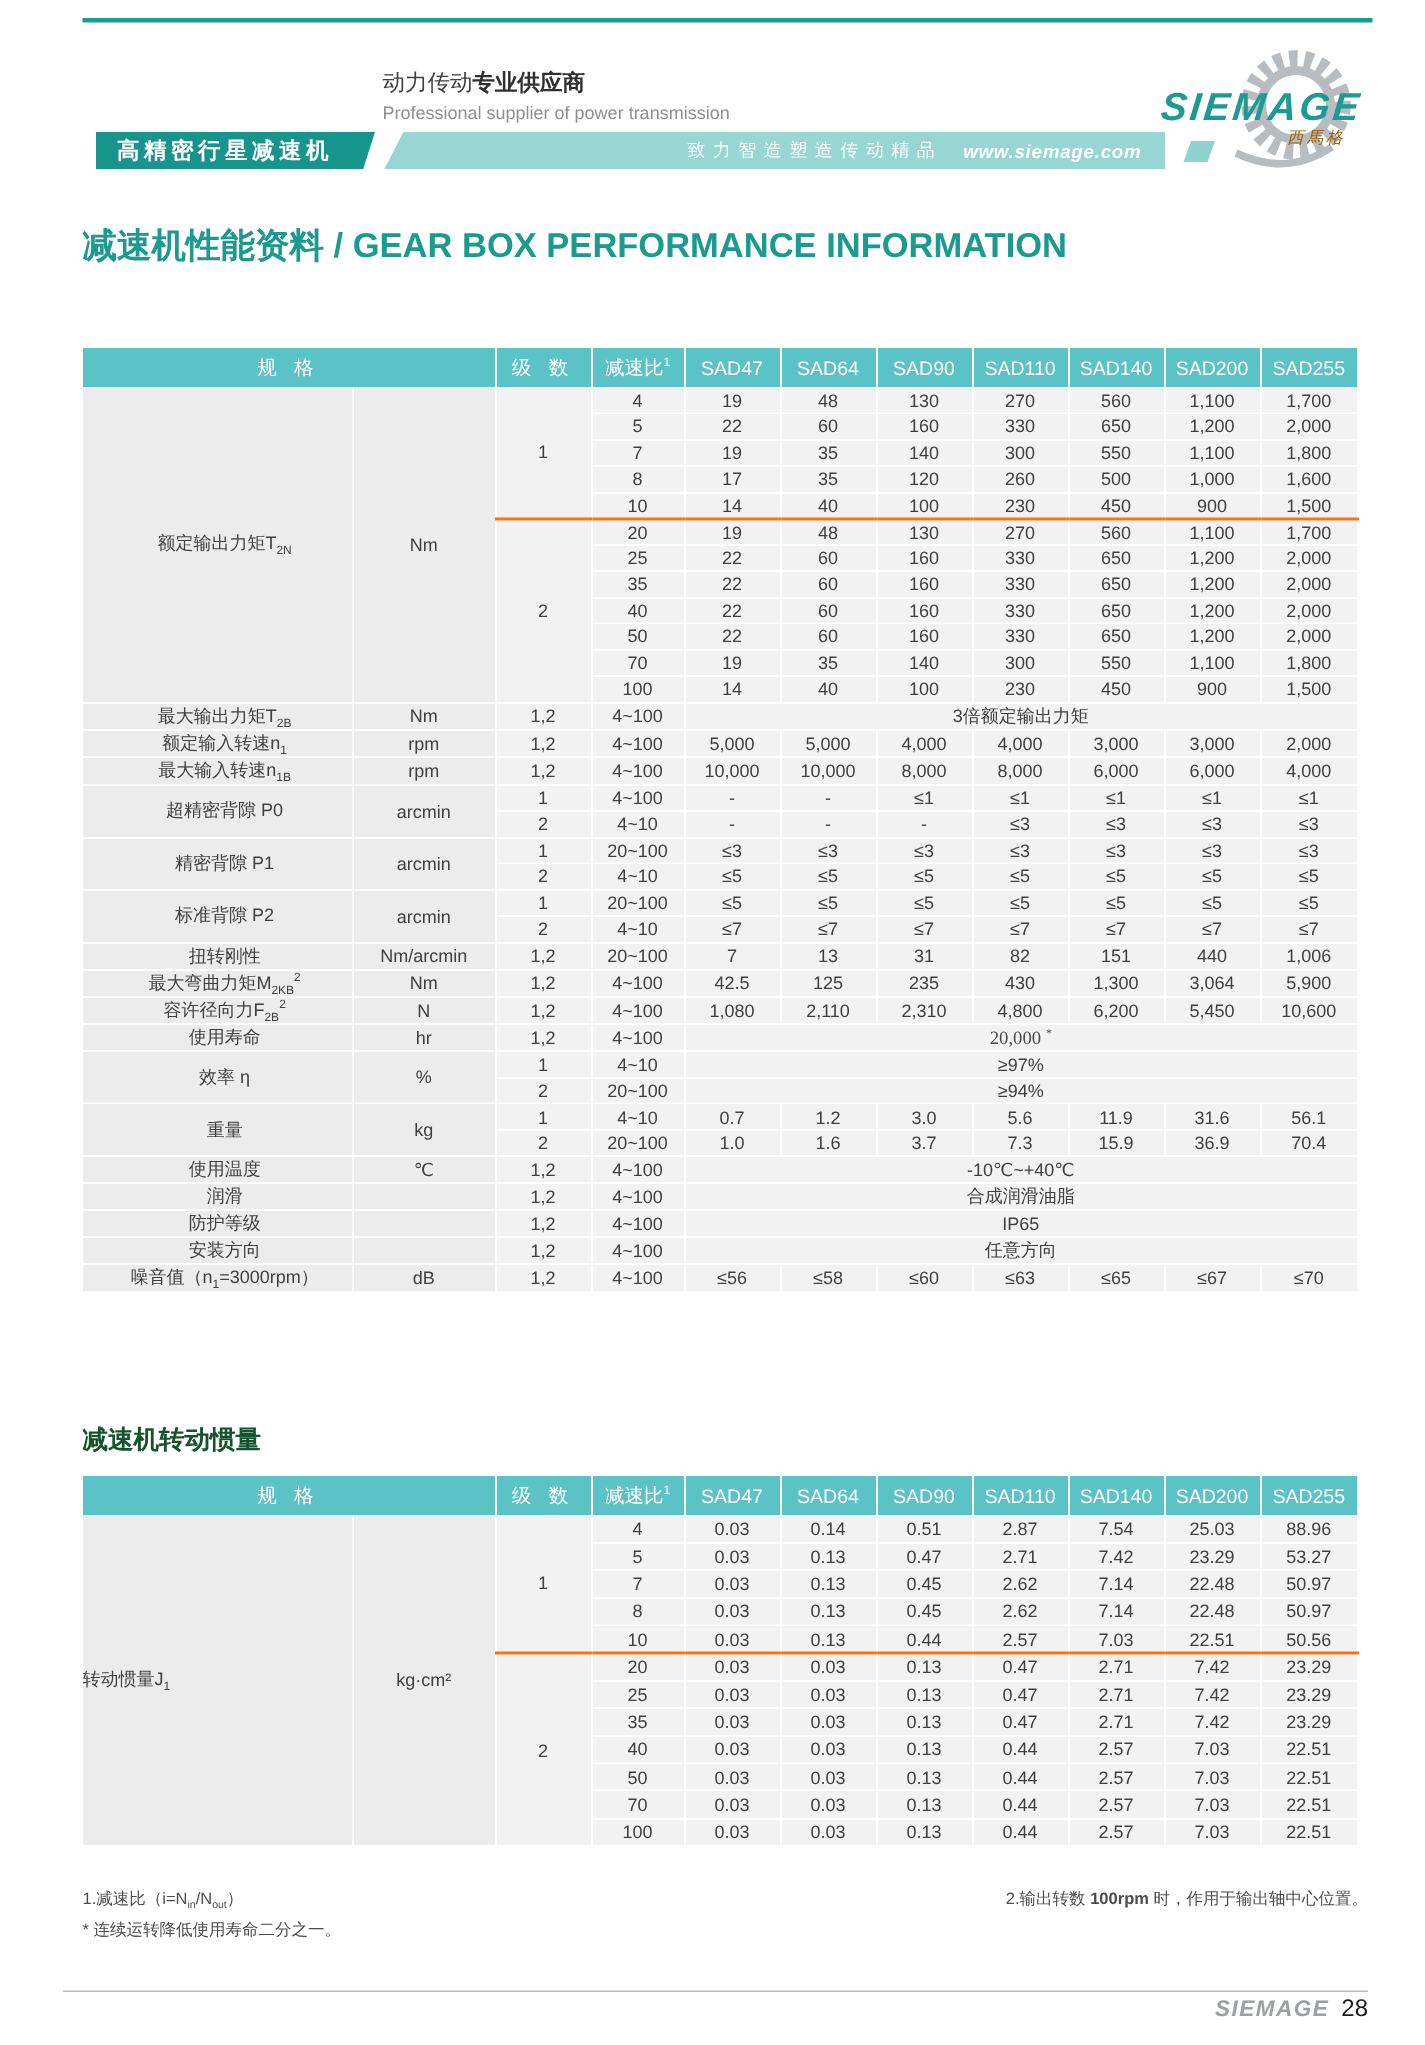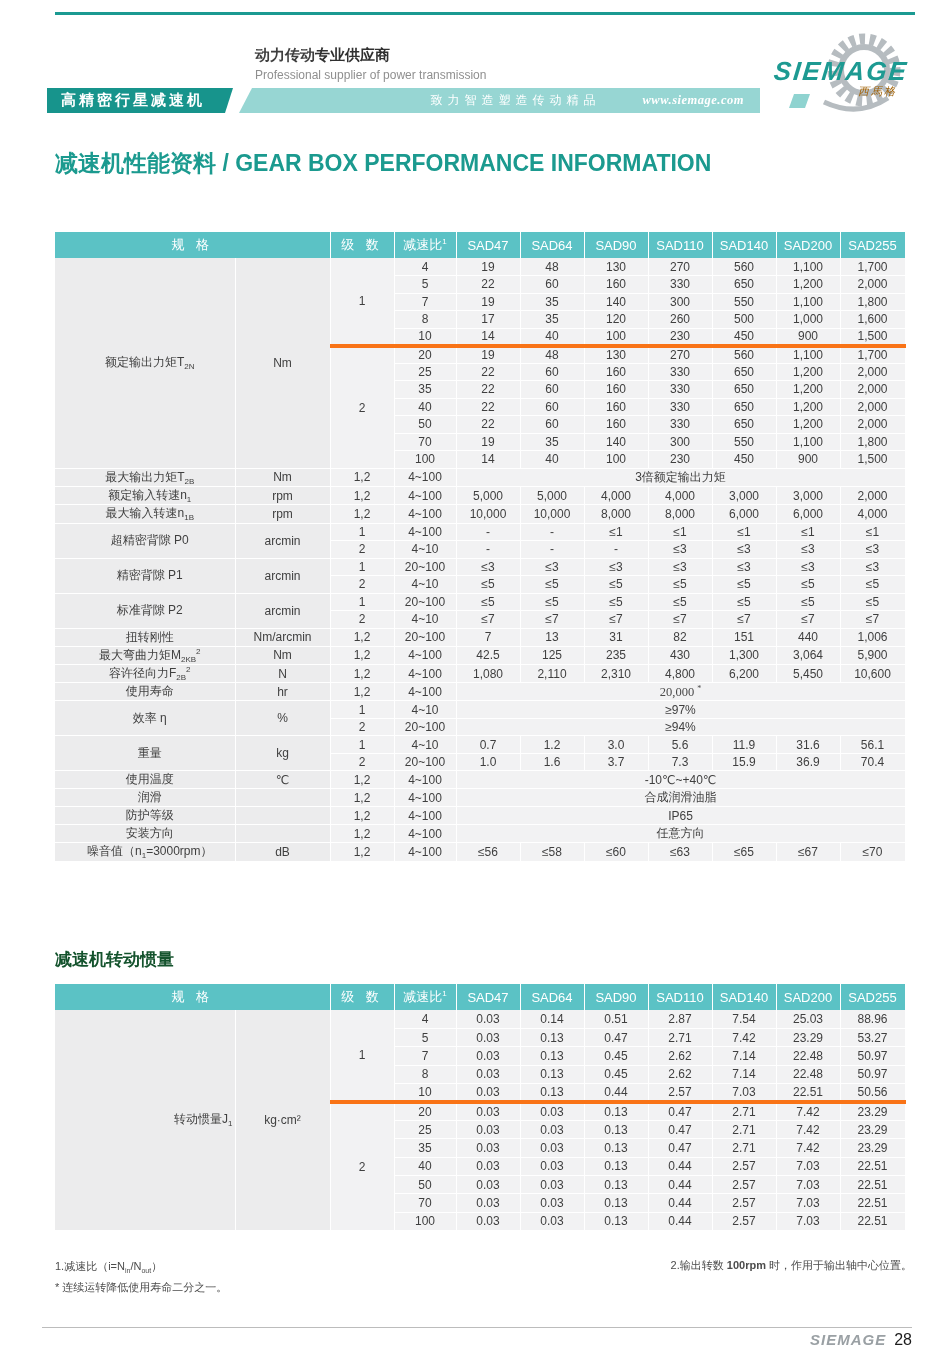--- a/index.html
+++ b/index.html
@@ -8,32 +8,32 @@
           font-family:"Liberation Sans","DejaVu Sans",sans-serif; }
 
   
   .top-rule { position:absolute; left:55px; right:35px; top:12px; height:3px; background:#1b9a92; }
 
   
   .sad-logo { position:absolute; left:55px; top:30px; color:#1e9c92; white-space:nowrap; }
   .sad-logo .big { font-size:47px; font-weight:bold; letter-spacing:-2px; display:inline-block; transform:scaleY(1.05); }
   .sad-logo .suffix { font-size:23px; font-weight:bold; margin-left:7px; }
   .slogan { position:absolute; left:255px; top:46px; }
-  .slogan .zh { font-size:15px; color:#3f3f3f;font-weight:bold; }
+  .slogan .zh { font-size:15px; color:#3f3f3f; }
   .slogan .zh b { color:#303030; }
   .slogan .en { font-size:12px; color:#8f8f8f; margin-top:3px; }
 
-  .banner { position:absolute; left:47px; top:88px; width:713px; height:32px;font-family:Liberation Serif, serif; }
+  .banner { position:absolute; left:64px; top:88px; width:713px; height:32px; }
   .banner-dark { position:absolute; left:0; top:0; width:186px; height:25px; background:#17948c;
                  color:#fff; font-size:15px; font-weight:bold; letter-spacing:3px;
                  line-height:25px; padding-left:14px;
                  clip-path:polygon(0 0, 100% 0, calc(100% - 8px) 100%, 0 100%); }
   .banner-light { position:absolute; left:192px; right:0; top:0; height:25px; background:#97d6d3;
                   clip-path:polygon(13px 0, 100% 0, 100% 100%, 0 100%);
-                  display:flex; align-items:center; justify-content:flex-end; gap:42px; padding-right:16px; }
+                  display:flex; align-items:center; justify-content:flex-end; gap:14px; padding-right:16px; }
   .banner-light .tagline { color:#fff; font-size:12px; letter-spacing:5px; }
   .banner-light .url { color:#fff; font-size:12.5px; font-weight:bold; font-style:italic; letter-spacing:0.5px; }
 
   .brand-logo { position:absolute; left:772px; top:28px; width:148px; height:90px; }
   .brand-logo svg { position:absolute; left:0; top:0; }
   .brand-logo .brand-name { position:absolute; left:2px; top:28px; color:#1d9a92; font-size:26px;
         font-weight:bold; font-style:italic; letter-spacing:2px; transform:skewX(-6deg); }
   .brand-logo .brand-cn { position:absolute; left:86px; top:56px; color:#a16207; font-size:11px;
         font-style:italic; letter-spacing:2px; }
 
@@ -43,27 +43,27 @@
   .spec-table { border-collapse:collapse; table-layout:fixed; width:850px; }
   .spec-table th { background:#5bc2c5; color:#ffffff; font-weight:normal; font-size:13px; height:26px;
                    border-right:1px solid #fff; text-align:center; white-space:nowrap; overflow:hidden; }
   .spec-table th.h-spec { letter-spacing:4px; }
   .spec-table td { background:#f2f2f3; font-size:12px; color:#3f3f3f; text-align:center; height:17.5px;
                    border-right:1px solid #fff; border-bottom:1px solid #fff; padding:0 2px;
                    white-space:nowrap; overflow:hidden; }
   .spec-table td.label { background:#ececed; text-align:center; padding-left:12px; }
   .spec-table td.unit  { background:#ececed; }
   .spec-table td.serif { font-family:"Liberation Serif","DejaVu Serif",serif; font-size:12.5px; color:#4a4a4a; }
-  .spec-table tr.red-line td { border-top:4px solid #f97316; }
+  .spec-table tr.red-line td { border-top:2px solid #f97316; }
   .spec-table sub { font-size:8px; }
   .spec-table sup { font-size:8px; }
   #table1-wrap { position:absolute; left:55px; top:232px; }
   #table2-wrap { position:absolute; left:55px; top:984px; }
   #table2 td { height:18.4px; }
-  #table2 td.label { text-align:right; padding-left:0;margin-top:48px; }
+  #table2 td.label { text-align:left; padding-left:0;margin-top:48px; }
 
   .section2-title { position:absolute; left:55px; top:948px; font-size:17px; font-weight:bold; color:#14532d; }
 
   .fn-left { position:absolute; left:55px; top:1258px; font-size:11px; color:#4c4c4c; line-height:17px; }
   .fn-right { position:absolute; right:38px; top:1258px; font-size:11px; color:#4c4c4c; }
   .fn-left sub, .fn-right sub { font-size:7px; }
 
   .footer-line { position:absolute; left:42px; right:38px; top:1327px; border-top:1px solid #bcbcbc; }
   .footer { position:absolute; right:38px; top:1331px; white-space:nowrap; }
   .footer .f-brand { color:#9aa0a4; font-size:15px; font-weight:bold; font-style:italic; letter-spacing:1px; }

